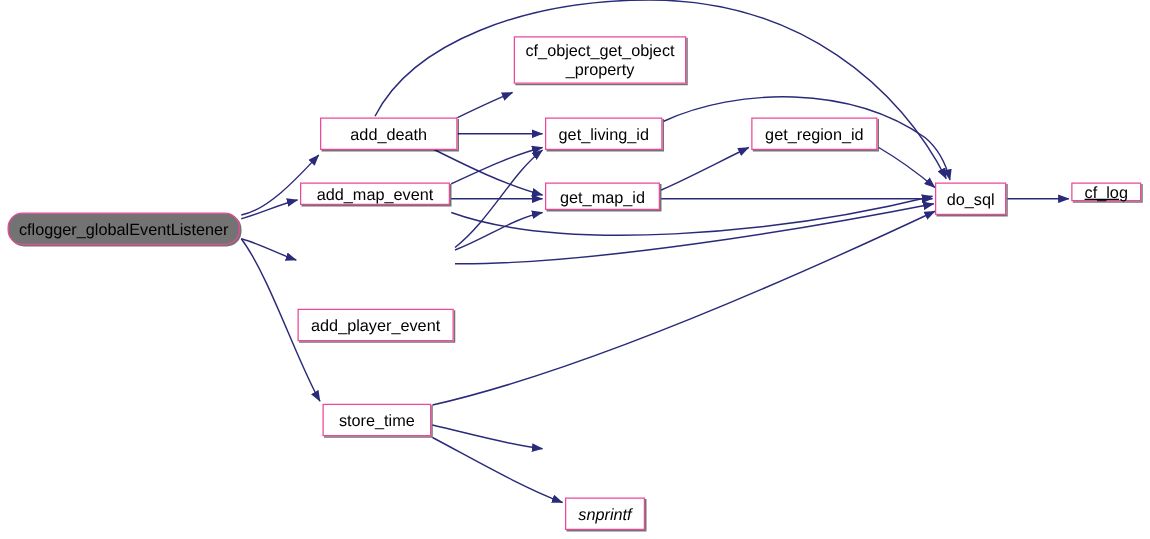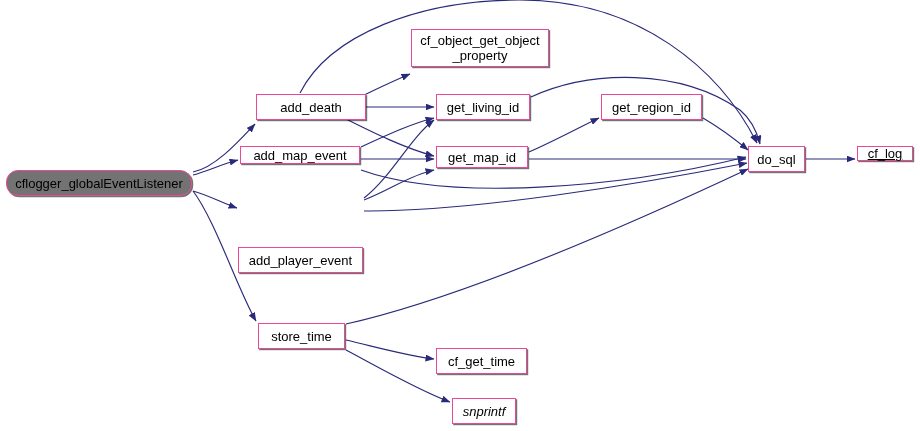--- a/index.html
+++ b/index.html
@@ -89,15 +89,14 @@
     <div class="node" style="left: 411px; top: 29px; width: 138px; height: 38px;"><span class="node-label">cf_object_get_object
 _property</span></div>
     <div class="node" style="left: 436px; top: 94px; width: 94px; height: 26px; justify-content: flex-end;"><span class="node-label">get_living_id</span></div>
     <div class="node" style="left: 240px; top: 146px; width: 120px; height: 18px;"><span class="node-label">add_map_event</span></div>
     <div class="node" style="left: 436px; top: 146px; width: 92px; height: 22px;"><span class="node-label">get_map_id</span></div>
     <div class="node" style="left: 238px; top: 208px; width: 125px; height: 26px; margin-top: 39px;"><span class="node-label">add_player_event</span></div>
     <div class="node" style="left: 601px; top: 94px; width: 101px; height: 26px;"><span class="node-label">get_region_id</span></div>
     <div class="node" style="left: 748px; top: 146px; width: 57px; height: 26px;"><span class="node-label">do_sql</span></div>
     <div class="node" style="left: 857px; top: 146px; width: 56px; height: 15px; text-decoration: underline;"><span class="node-label">cf_log</span></div>
     <div class="node" style="left: 258px; top: 323px; width: 87px; height: 26px;"><span class="node-label">store_time</span></div>
-    <div class="node" style="left: 436px; top: 348px; width: 91px; height: 26px;"><span class="node-label">cf_get_time</span></div>
     <div class="node" style="left: 452px; top: 398px; width: 64px; height: 26px; font-style: italic;"><span class="node-label">snprintf</span></div>
   </div>
 
 </body></html>

